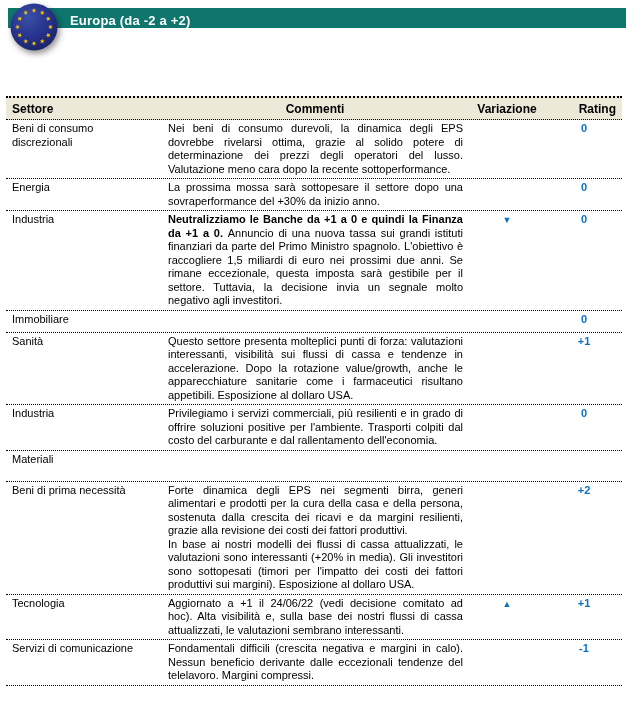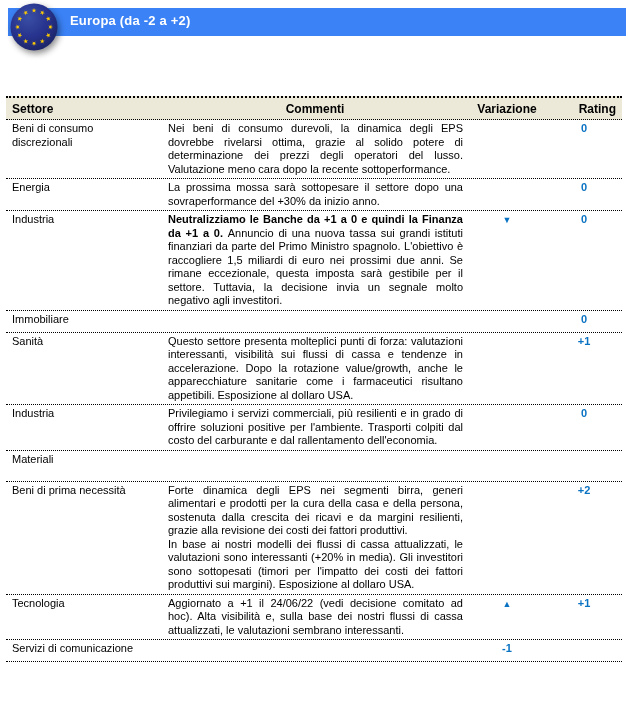--- a/index.html
+++ b/index.html
@@ -1,20 +1,20 @@
 <!DOCTYPE html>
 <html><head>
 <meta charset="utf-8">
 <style>
   html,body{margin:0;padding:0;background:#fff;}
   body{font-family:"Liberation Sans","DejaVu Sans",sans-serif;color:#000;}
   .page{position:relative;width:628px;height:715px;background:#fff;overflow:hidden;}
 
   
-  .title-bar{position:absolute;left:8px;top:8px;width:618px;height:28px;background:#3b82f6;}
+  .title-bar{position:absolute;left:8px;top:8px;width:618px;height:20px;background:#0f766e;}
   .title-text{position:absolute;left:62px;top:5px;font-size:13px;font-weight:bold;color:#fff;letter-spacing:.2px;}
   .eu-icon{position:absolute;left:10px;top:3px;width:48px;height:48px;filter:drop-shadow(2px 3px 3px rgba(0,0,0,.45));}
 
   
   .table{position:absolute;left:6px;top:72px;width:616px;}
   .thead{display:grid;grid-template-columns:156px 306px 78px 76px;background:#ECE9D8;
          border-top:2px dotted #000;border-bottom:1px dotted #000;height:21px;align-items:center;margin-top:24px;}
   .thead .hcell{font-size:12px;font-weight:bold;padding:0 6px;}
   .h-settore{text-align:left;}
   .h-commenti{text-align:center;}
@@ -124,19 +124,20 @@
           <div class="cell rating">+2</div>
         </div>
         <div class="row">
           <div class="cell sector">Tecnologia</div>
           <div class="cell comment">Aggiornato a +1 il 24/06/22 (vedi decisione comitato ad hoc). Alta visibilità e, sulla base dei nostri flussi di cassa attualizzati, le valutazioni sembrano interessanti.</div>
           <div class="cell variation"><span class="tri">▲</span></div>
           <div class="cell rating">+1</div>
         </div>
         <div class="row">
           <div class="cell sector">Servizi di comunicazione</div>
+          <div class="cell comment">Fondamentali difficili (crescita negativa e margini in calo). Nessun beneficio derivante dalle eccezionali tendenze del telelavoro. Margini compressi.</div>
           <div class="cell variation"></div>
           <div class="cell rating">-1</div>
         </div>
       </div>
   </div>
 
 </div>
 
 </body></html>

